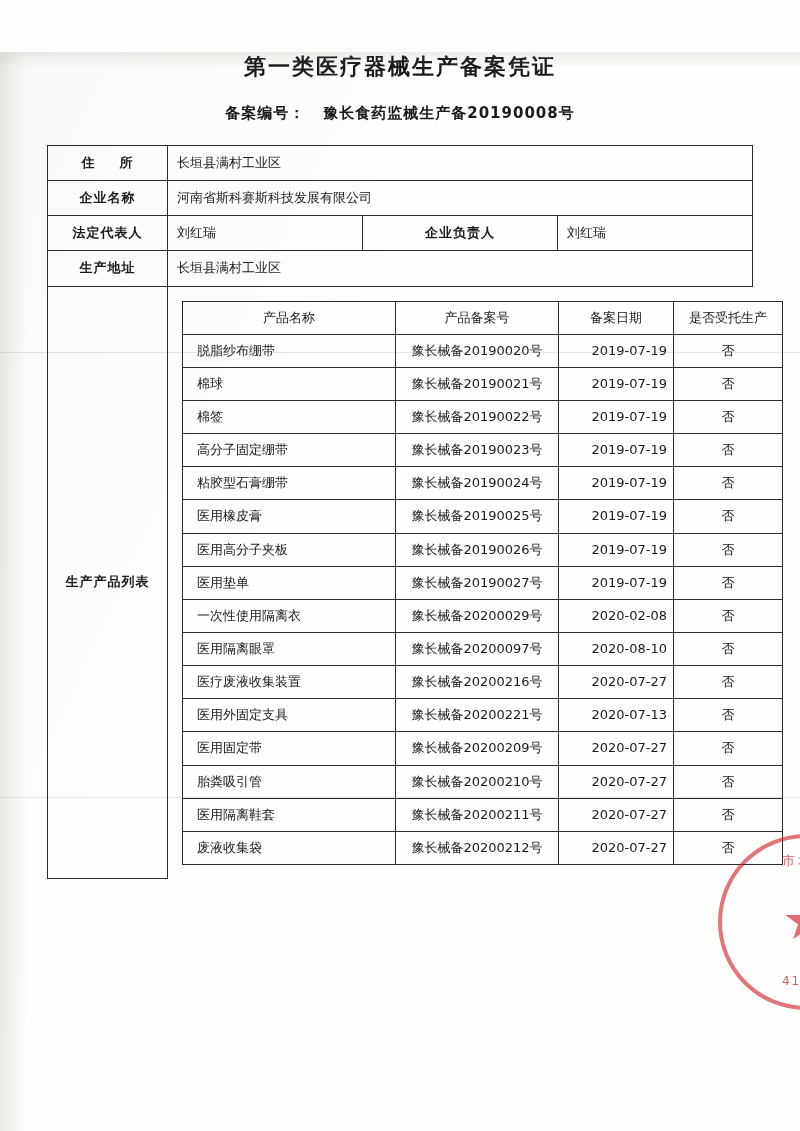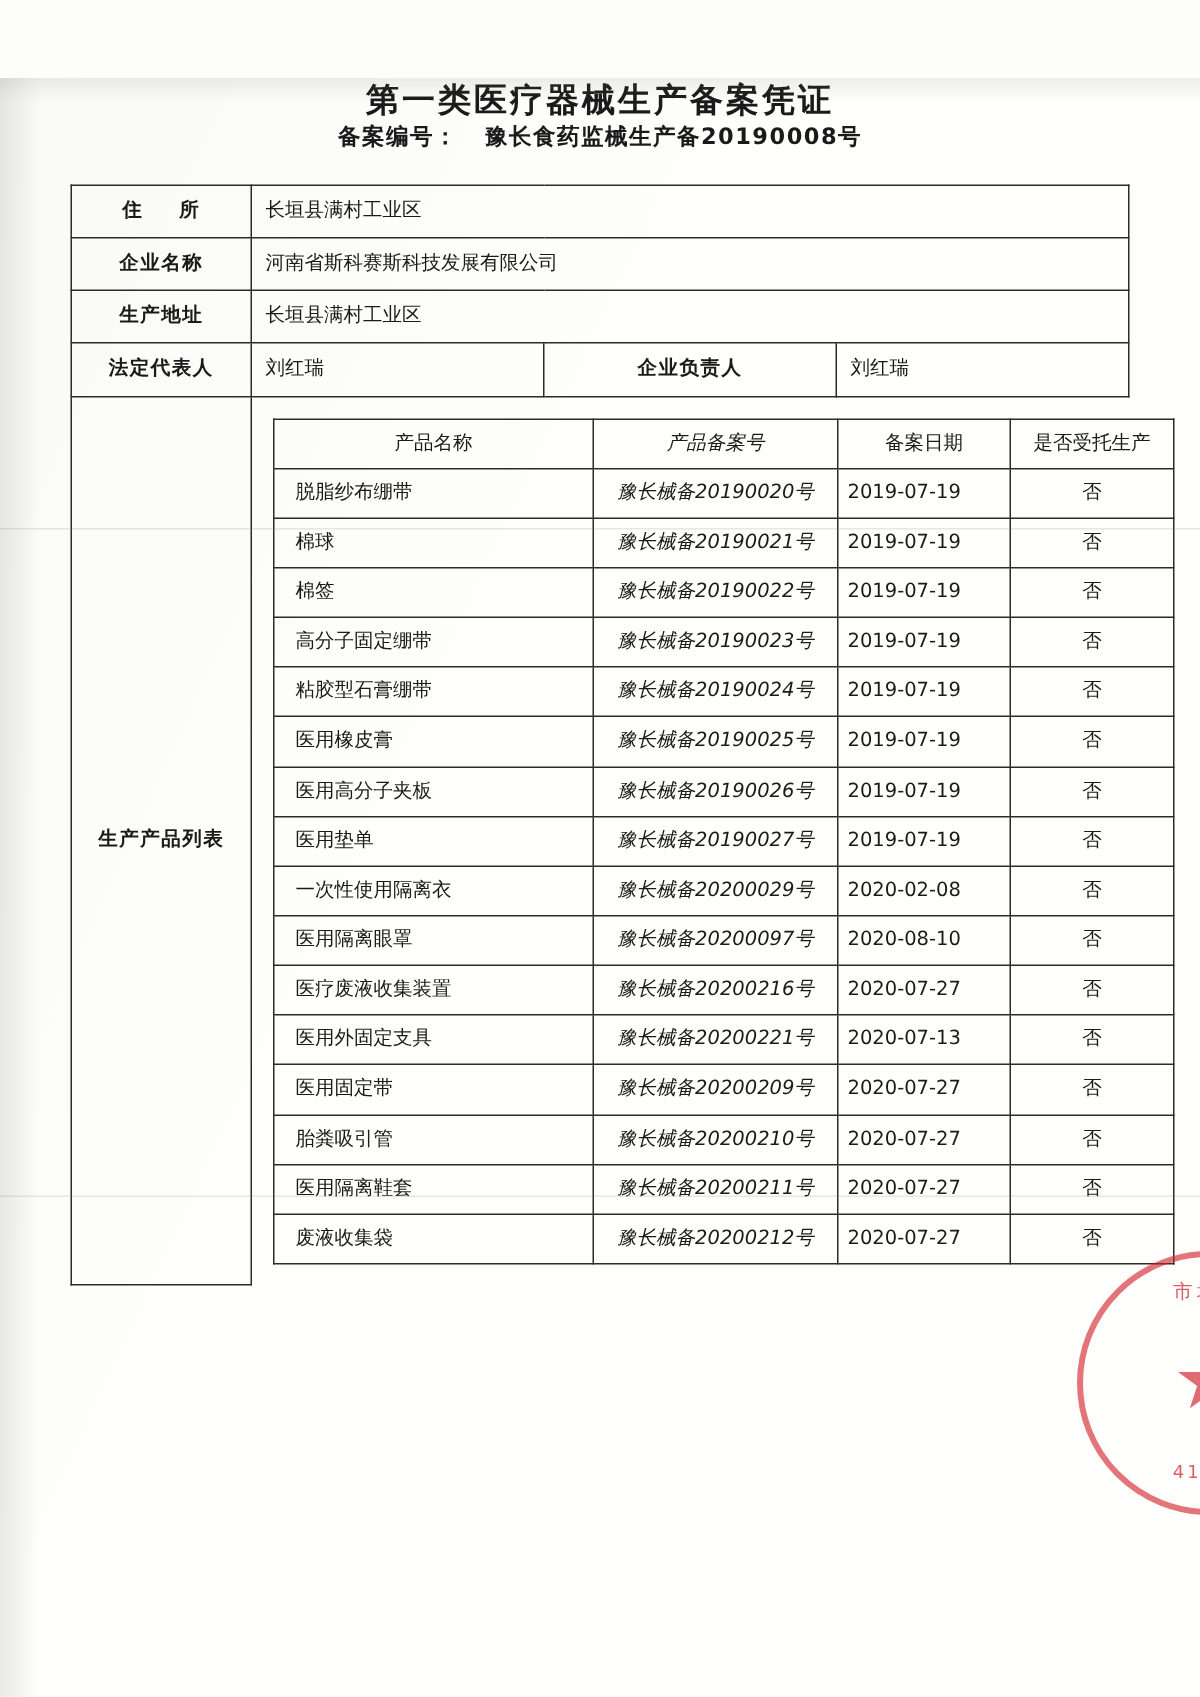--- a/index.html
+++ b/index.html
@@ -44,20 +44,21 @@
     text-align: center;
     font-size: 22px;
     font-weight: bold;
     letter-spacing: 2px;
     margin-top: 52px;
     font-family: "DejaVu Sans", "Liberation Sans", sans-serif;
   }
   .record-line {
     text-align: center;
     font-size: 15px;
+    margin-top: 22px;
     letter-spacing: 1px;
   }
   .record-line .label {
     font-weight: bold;
   }
   .record-line .value {
     font-weight: bold;
     margin-left: 18px;
   }
 
@@ -120,25 +121,24 @@
     padding-left: 14px !important;
     text-align: left;
   }
   .pt-name-head {
     text-align: center !important;
     padding-left: 6px !important;
   }
   .pt-no {
     width: 150px;
     text-align: center;
-    font-style: italic;
   }
   .pt-date {
     width: 102px;
-    text-align: left;
+    text-align: right;
   }
   .pt-entrust {
     width: 96px;
     text-align: center;
   }
   .products-wrapper-cell {
     padding: 0 !important;
     border: 0 !important;
   }
   .products-label-cell {
@@ -220,28 +220,28 @@
     <tbody>
       <tr>
         <td class="lbl spaced">住　所</td>
         <td class="val" colspan="3">长垣县满村工业区</td>
       </tr>
       <tr>
         <td class="lbl">企业名称</td>
         <td class="val" colspan="3">河南省斯科赛斯科技发展有限公司</td>
       </tr>
       <tr>
-        <td class="lbl">生产地址</td>
-        <td class="val" colspan="3">长垣县满村工业区</td>
-      </tr>
-      <tr>
         <td class="lbl">法定代表人</td>
         <td class="val" style="width:200px;">刘红瑞</td>
         <td class="lbl" style="width:104px;">企业负责人</td>
         <td class="val">刘红瑞</td>
+      </tr>
+      <tr>
+        <td class="lbl">生产地址</td>
+        <td class="val" colspan="3">长垣县满村工业区</td>
       </tr>
       <tr class="nested-row">
         <td class="lbl products-label-cell">生产产品列表</td>
         <td class="products-wrapper-cell" colspan="3">
           <table class="products">
             <thead>
               <tr>
                 <th class="pt-name pt-name-head">产品名称</th>
                 <th class="pt-no">产品备案号</th>
                 <th class="pt-date">备案日期</th>

